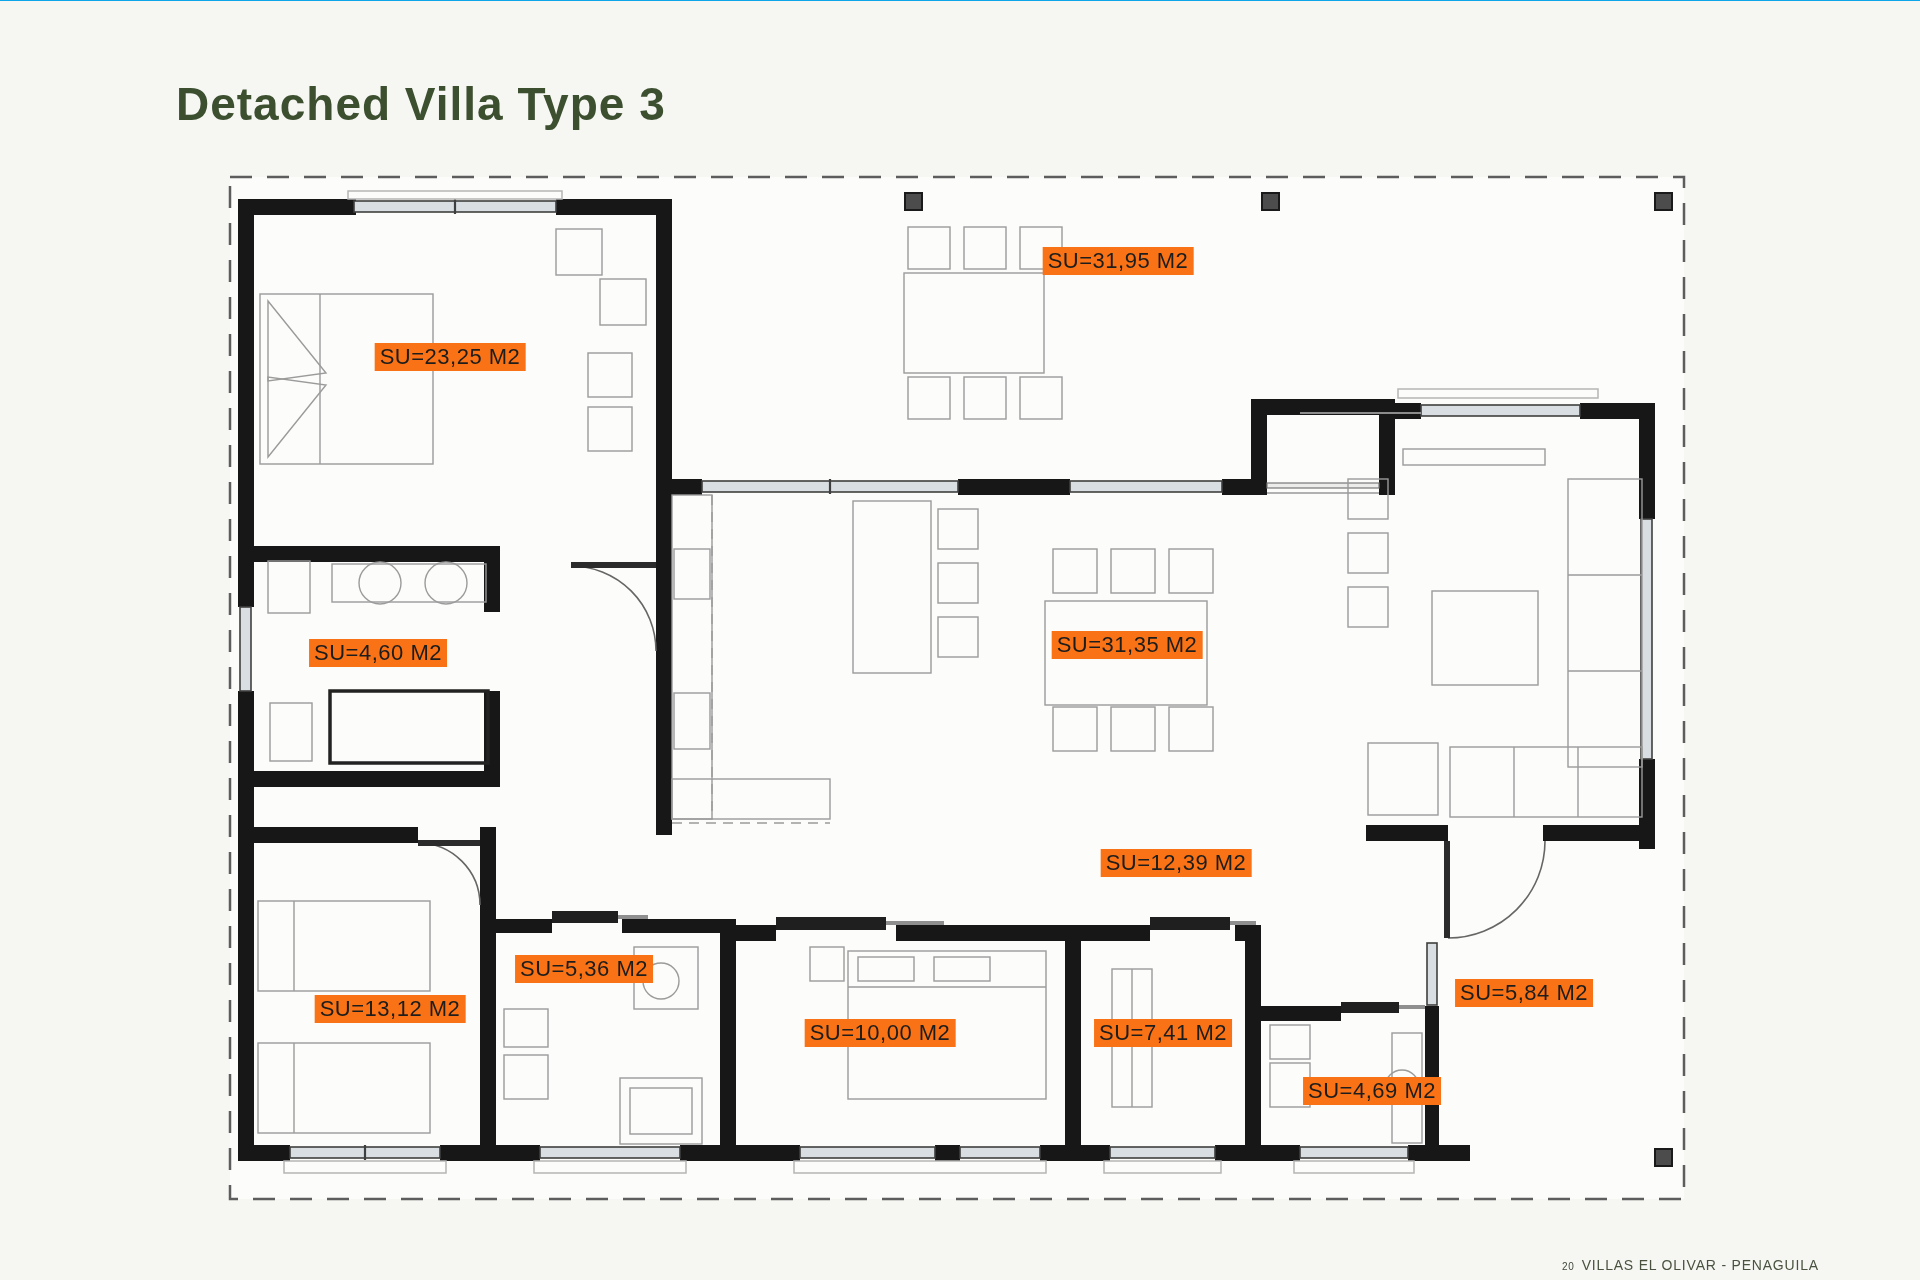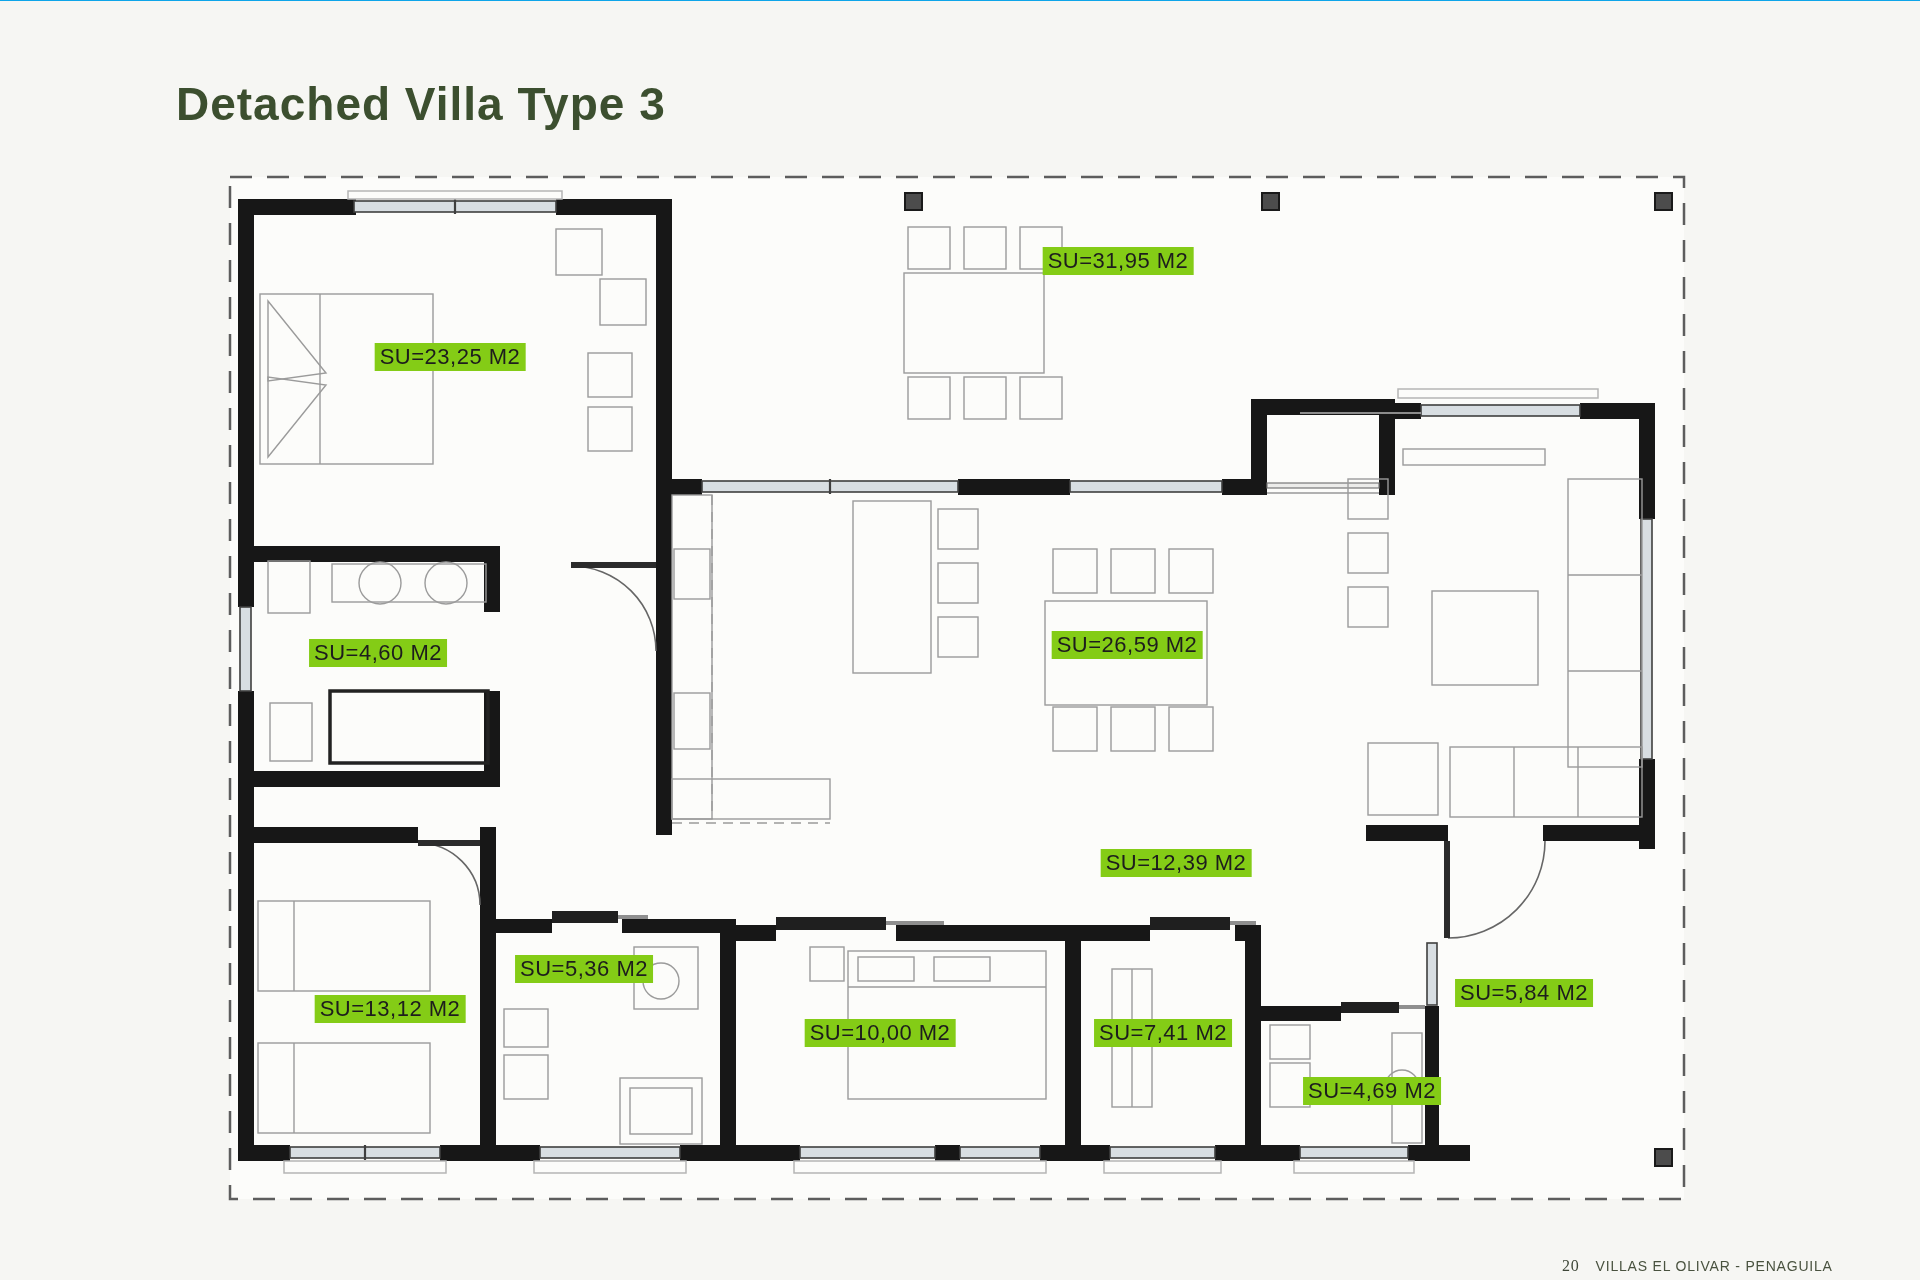--- a/index.html
+++ b/index.html
@@ -11,27 +11,27 @@
   }
   .page-title{
     position:absolute;left:176px;top:76px;margin:0;
     font-size:46px;font-weight:bold;letter-spacing:1px;
     color:#3c4f2f;
   }
   .plan-svg{position:absolute;left:0;top:0;}
   .room-label{
     position:absolute;transform:translate(-50%,-50%);
     font-size:22px;color:#1d1d1d;white-space:nowrap;
-    background:#84cc16;padding:1px 5px;letter-spacing:0.5px;
+    background:#f97316;padding:1px 5px;letter-spacing:0.5px;
   }
   .credits{
     position:absolute;left:1562px;top:1256px;
     font-size:14px;color:#49523f;letter-spacing:0.8px;white-space:nowrap;
   }
-  .credits .pageno{font-size:16px;margin-right:16px;color:#3e4738;font-family:Liberation Serif, serif;}
+  .credits .pageno{font-size:10px;margin-right:7px;color:#3e4738;}
 </style>
 </head>
 <body>
 
 <div class="page">
 
   <h1 class="page-title">Detached Villa Type 3</h1>
 
   <svg class="plan-svg" width="1920" height="1280" viewBox="0 0 1920 1280">
 
@@ -260,21 +260,21 @@
       <rect x="1020" y="226" width="42" height="42"></rect>
       <rect x="908" y="376" width="42" height="42"></rect>
       <rect x="964" y="376" width="42" height="42"></rect>
       <rect x="1020" y="376" width="42" height="42"></rect>
     </g>
   </svg>
 
   <div class="room-label" style="left:450px;top:356px">SU=23,25 M2</div>
   <div class="room-label" style="left:1118px;top:260px">SU=31,95 M2</div>
   <div class="room-label" style="left:378px;top:652px">SU=4,60 M2</div>
-  <div class="room-label" style="left:1127px;top:644px">SU=26,59 M2</div>
+  <div class="room-label" style="left:1127px;top:644px">SU=31,35 M2</div>
   <div class="room-label" style="left:1176px;top:862px">SU=12,39 M2</div>
   <div class="room-label" style="left:390px;top:1008px">SU=13,12 M2</div>
   <div class="room-label" style="left:584px;top:968px">SU=5,36 M2</div>
   <div class="room-label" style="left:880px;top:1032px">SU=10,00 M2</div>
   <div class="room-label" style="left:1163px;top:1032px">SU=7,41 M2</div>
   <div class="room-label" style="left:1372px;top:1090px">SU=4,69 M2</div>
   <div class="room-label" style="left:1524px;top:992px">SU=5,84 M2</div>
 
   <div class="credits">
     <span class="pageno">20</span><span>VILLAS EL OLIVAR - PENAGUILA</span>

